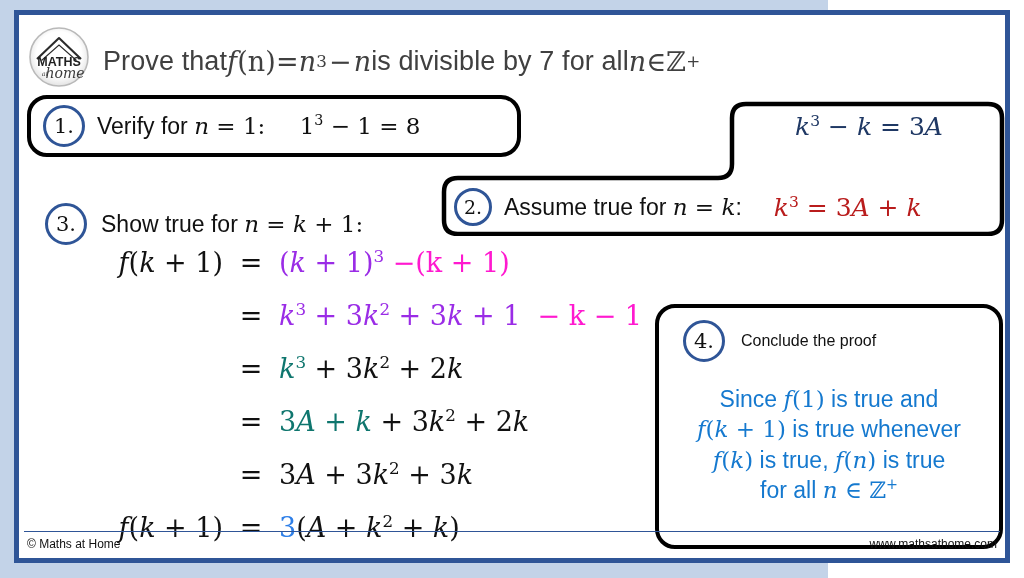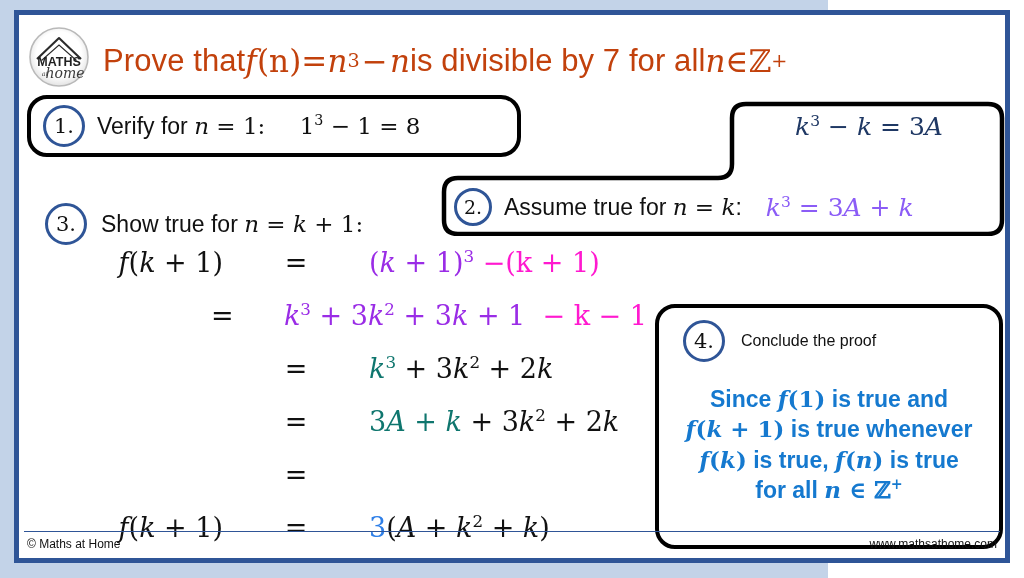--- a/index.html
+++ b/index.html
@@ -45,22 +45,22 @@
 
   
   #title {
     position: absolute;
     left: 84px;
     top: 16px;
     width: 890px;
     height: 60px;
     display: flex;
     align-items: center;
-    color: #c2410c;
-    font-size: 31px;
+    color: #404040;
+    font-size: 27px;
     letter-spacing: 0.1px;
     white-space: nowrap;
     text-align: center;
   }
 
   .mit { font-family: "DejaVu Serif", serif; font-style: italic; }
   .mup { font-family: "DejaVu Serif", serif; font-style: normal; }
   sup.ex { font-size: 0.62em; vertical-align: super; line-height: 0; }
   .op { padding: 0 2px; }
 
@@ -135,23 +135,23 @@
     position: absolute;
     left: 14px;
     top: 82px;
     width: 548px;
     height: 50px;
     display: flex;
     align-items: center;
     gap: 12px;
   }
   #box2_eq_red {
-    color: #8b5cf6;
+    color: #b91c1c;
     font-size: 25px;
-    margin-left: 12px;
+    margin-left: 20px;
     white-space: nowrap;
   }
 
   
   #step3 {
     position: absolute;
     left: 26px;
     top: 188px;
     display: flex;
     align-items: center;
@@ -173,37 +173,36 @@
     padding-left: 10px;
   }
   #box4 .hdr .steptext { font-size: 16px; }
   #box4 .concl {
     margin-top: 22px;
     text-align: center;
     color: #1579cf;
     font-size: 23px;
     line-height: 1.32;
   }
-  #box4 .concl div { white-space: nowrap; font-weight: bold; }
+  #box4 .concl div { white-space: nowrap; }
 
   
   #deriv {
     position: absolute;
     left: 48px;
     top: 232px;
     width: 580px;
   }
   .drow {
     display: flex;
     align-items: baseline;
     height: 53px;
     font-size: 27px;
     color: #111111;
     white-space: nowrap;
-    gap: 45px;
   }
   .dlhs {
     width: 156px;
     text-align: right;
     padding-right: 0;
   }
   .deq {
     width: 56px;
     text-align: center;
   }
@@ -359,20 +358,23 @@
         <span class="dlhs"></span>
         <span class="deq mup">=</span>
         <span class="drhs">
           <span class="c-red"><span class="mup">3</span><span class="mit">A</span><span class="mup"> + </span><span class="mit">k</span></span><span class="mup"> + 3</span><span class="mit">k</span><sup class="ex mup">2</sup><span class="mup"> + 2</span><span class="mit">k</span>
         </span>
       </div>
 
       <div class="drow">
         <span class="dlhs"></span>
         <span class="deq mup">=</span>
+        <span class="drhs">
+          <span class="mup">3</span><span class="mit">A</span><span class="mup"> + 3</span><span class="mit">k</span><sup class="ex mup">2</sup><span class="mup"> + 3</span><span class="mit">k</span>
+        </span>
       </div>
 
       <div class="drow">
         <span class="dlhs">
           <span class="mit">f</span><span class="mup">(</span><span class="mit">k</span><span class="mup"> + 1)</span>
         </span>
         <span class="deq mup">=</span>
         <span class="drhs">
           <span class="c-blue mup">3</span><span class="mup">(</span><span class="mit">A</span><span class="mup"> + </span><span class="mit">k</span><sup class="ex mup">2</sup><span class="mup"> + </span><span class="mit">k</span><span class="mup">)</span>
         </span>

